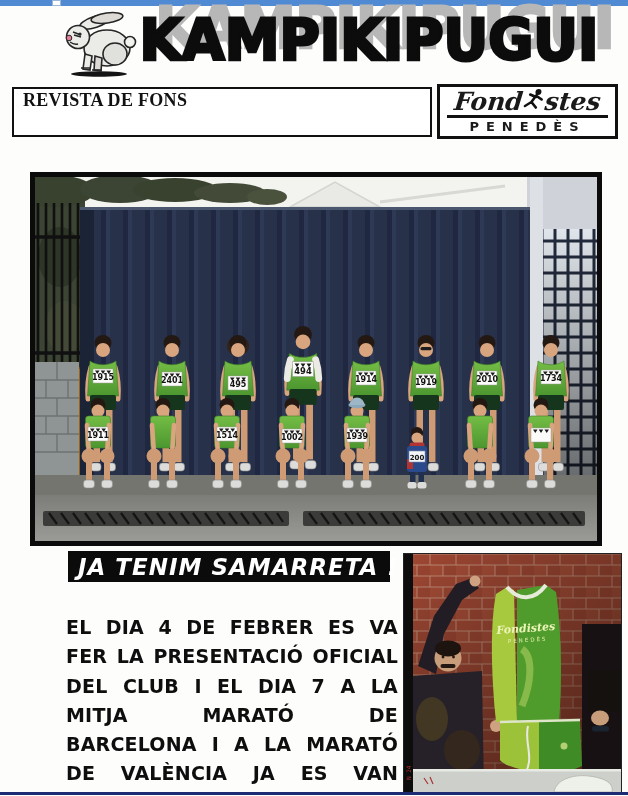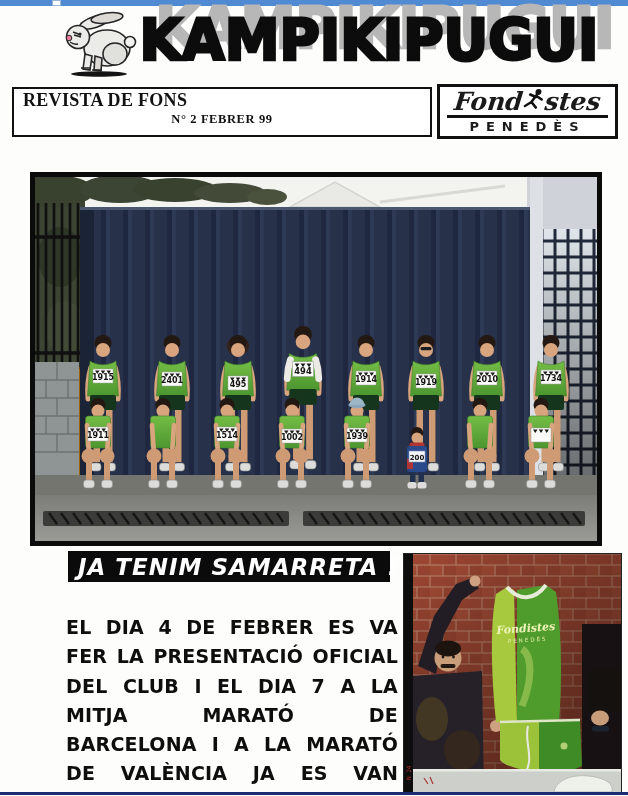--- a/index.html
+++ b/index.html
@@ -66,21 +66,20 @@
     <path d="M15 36 q4 3 8 2" stroke="#262626" stroke-width="1.3" fill="none"></path>
   </svg>
 
   <div class="masthead">
     <div class="t shadow">KAMPIKIPUGUI</div>
     <div class="t main">KAMPIKIPUGUI</div>
   </div>
 
   <div class="hdr-box">
     <div class="journal">REVISTA DE FONS</div>
-    <div class="issue">N° 2  FEBRER 99</div>
   </div>
 
   <div class="logo-box">
     <div class="logo-script">
       <span>Fond</span>
       <svg width="24" height="24" viewBox="0 0 24 24" style="margin:0 -1px 2px -1px;">
         <circle cx="15.5" cy="4" r="3" fill="#111"></circle>
         <path d="M14 7 L9.5 14 M14 8 L19.5 11.5 M13.5 9 L7.5 6.5 M9.5 14 L3.5 18 M9.5 14 L14.5 19.5" stroke="#111" stroke-width="2.6" fill="none" stroke-linecap="round"></path>
       </svg>
       <span>stes</span>

